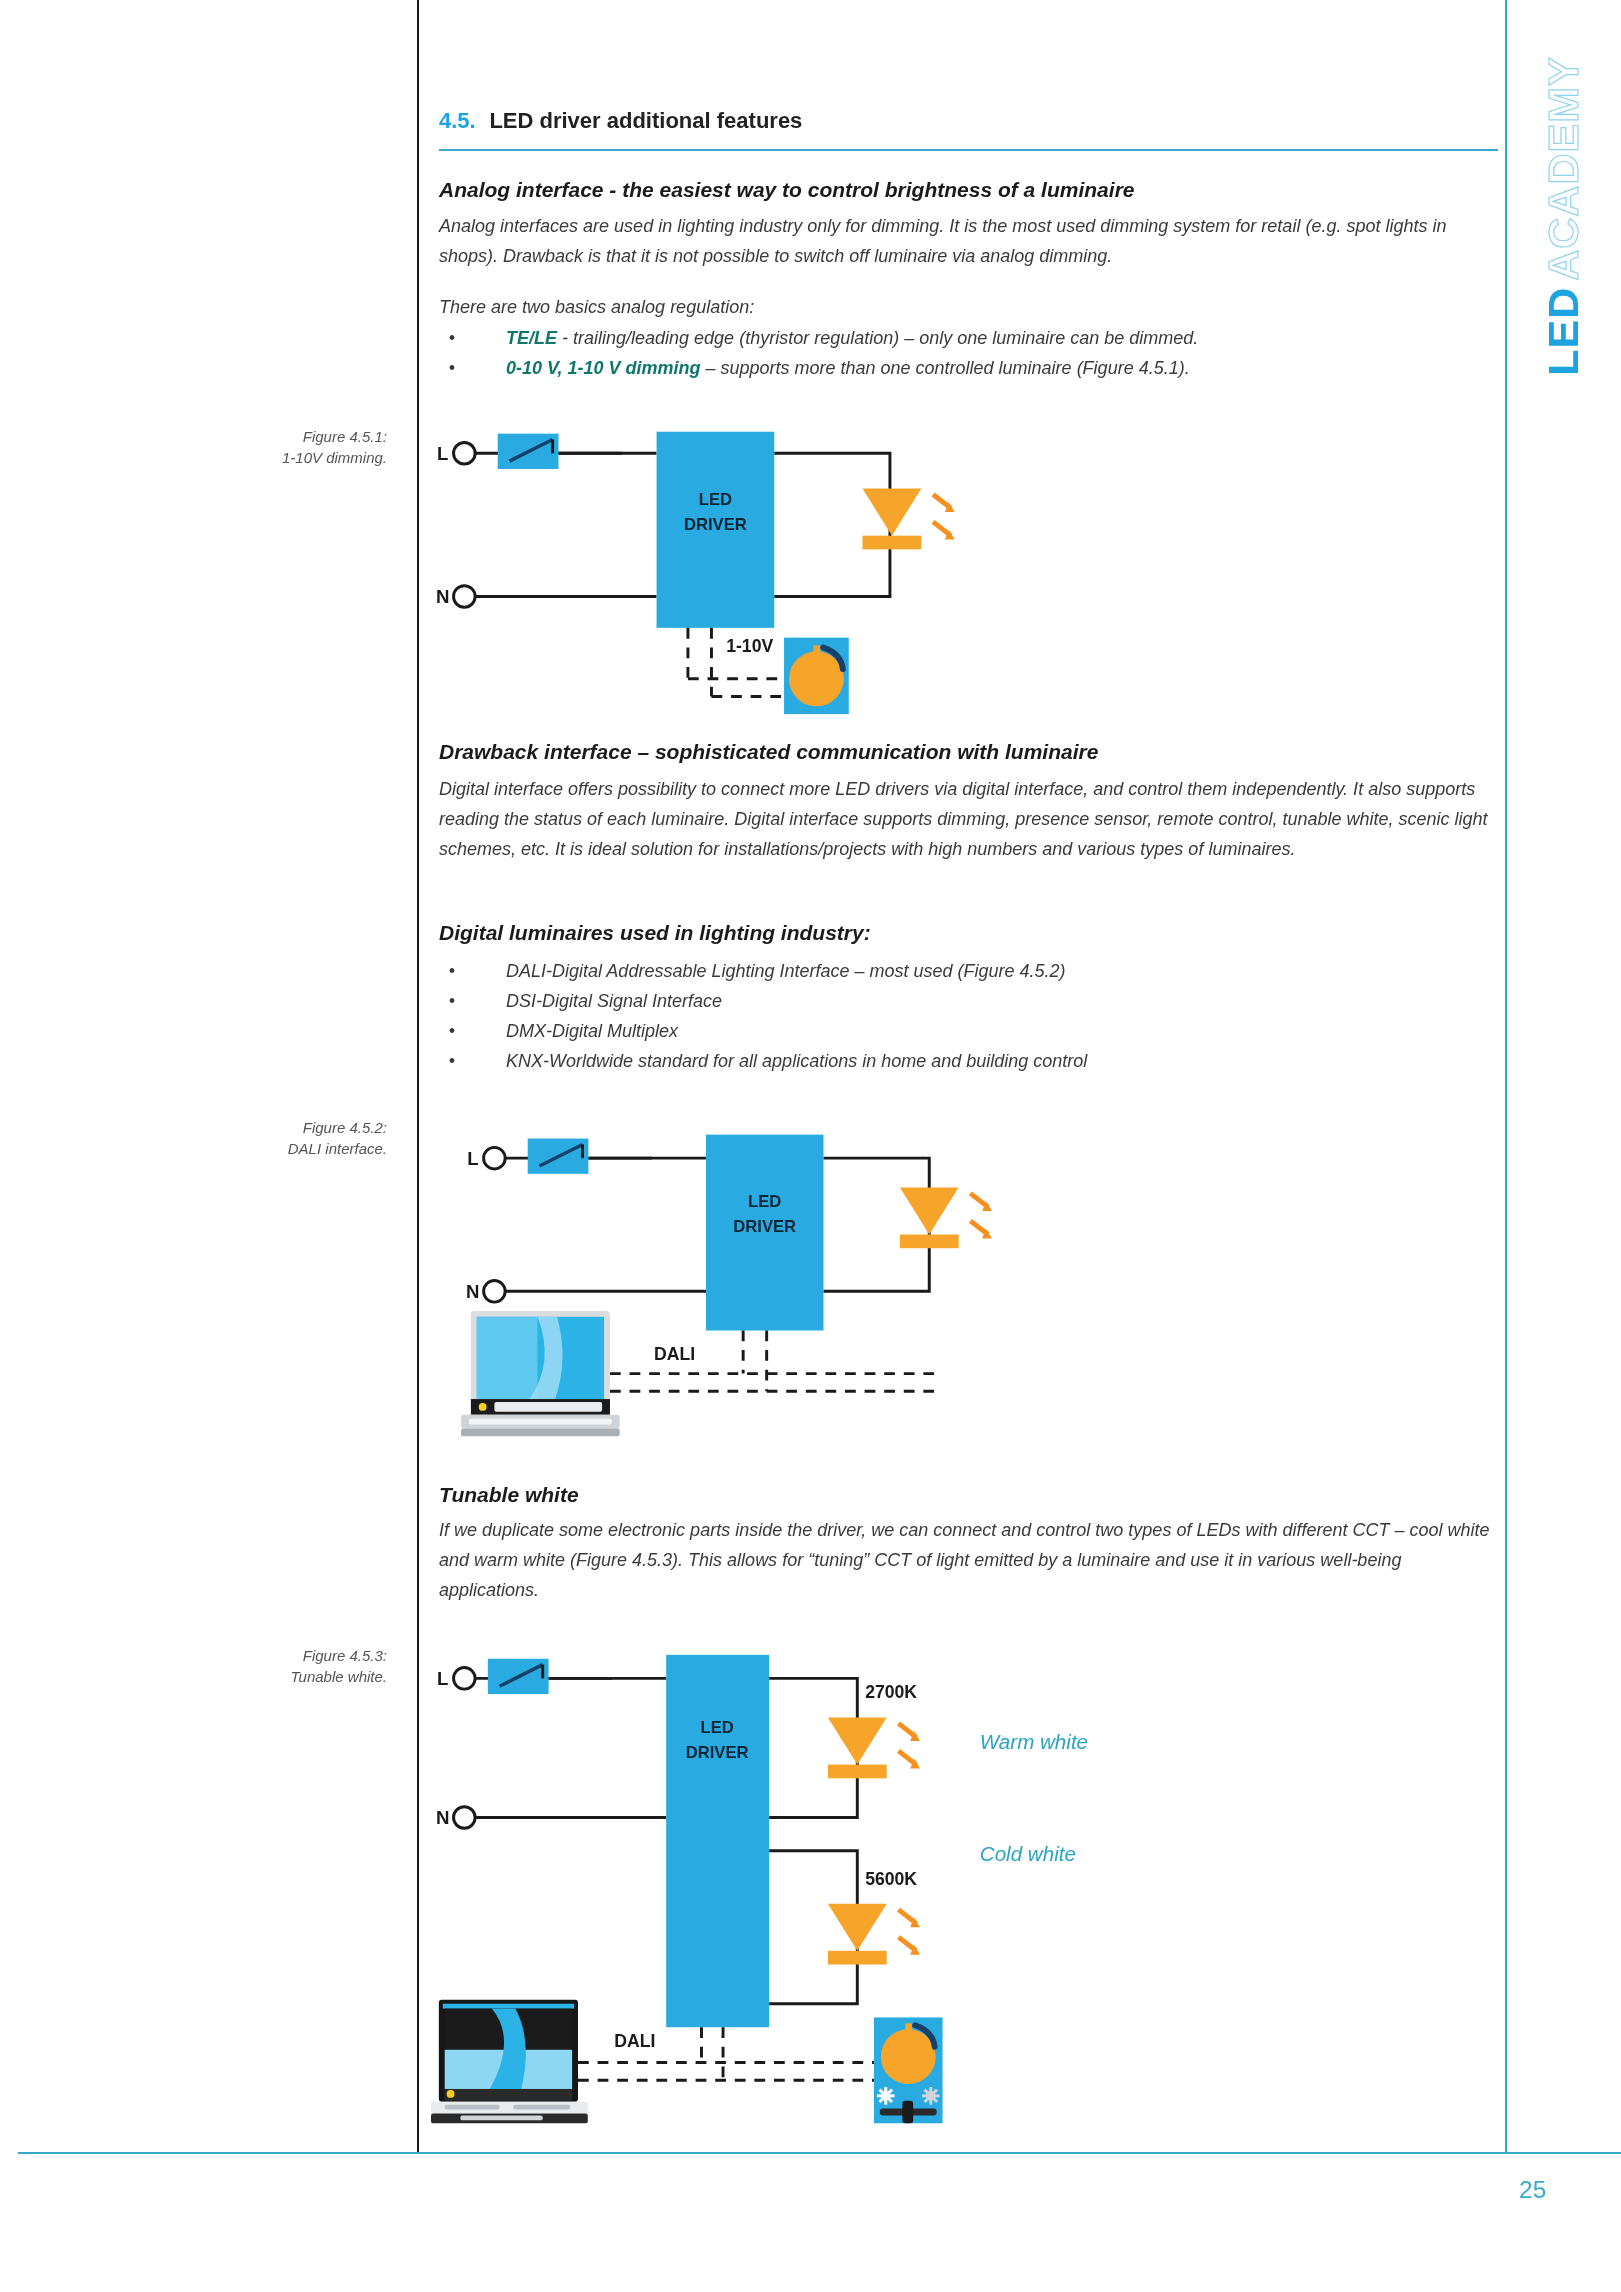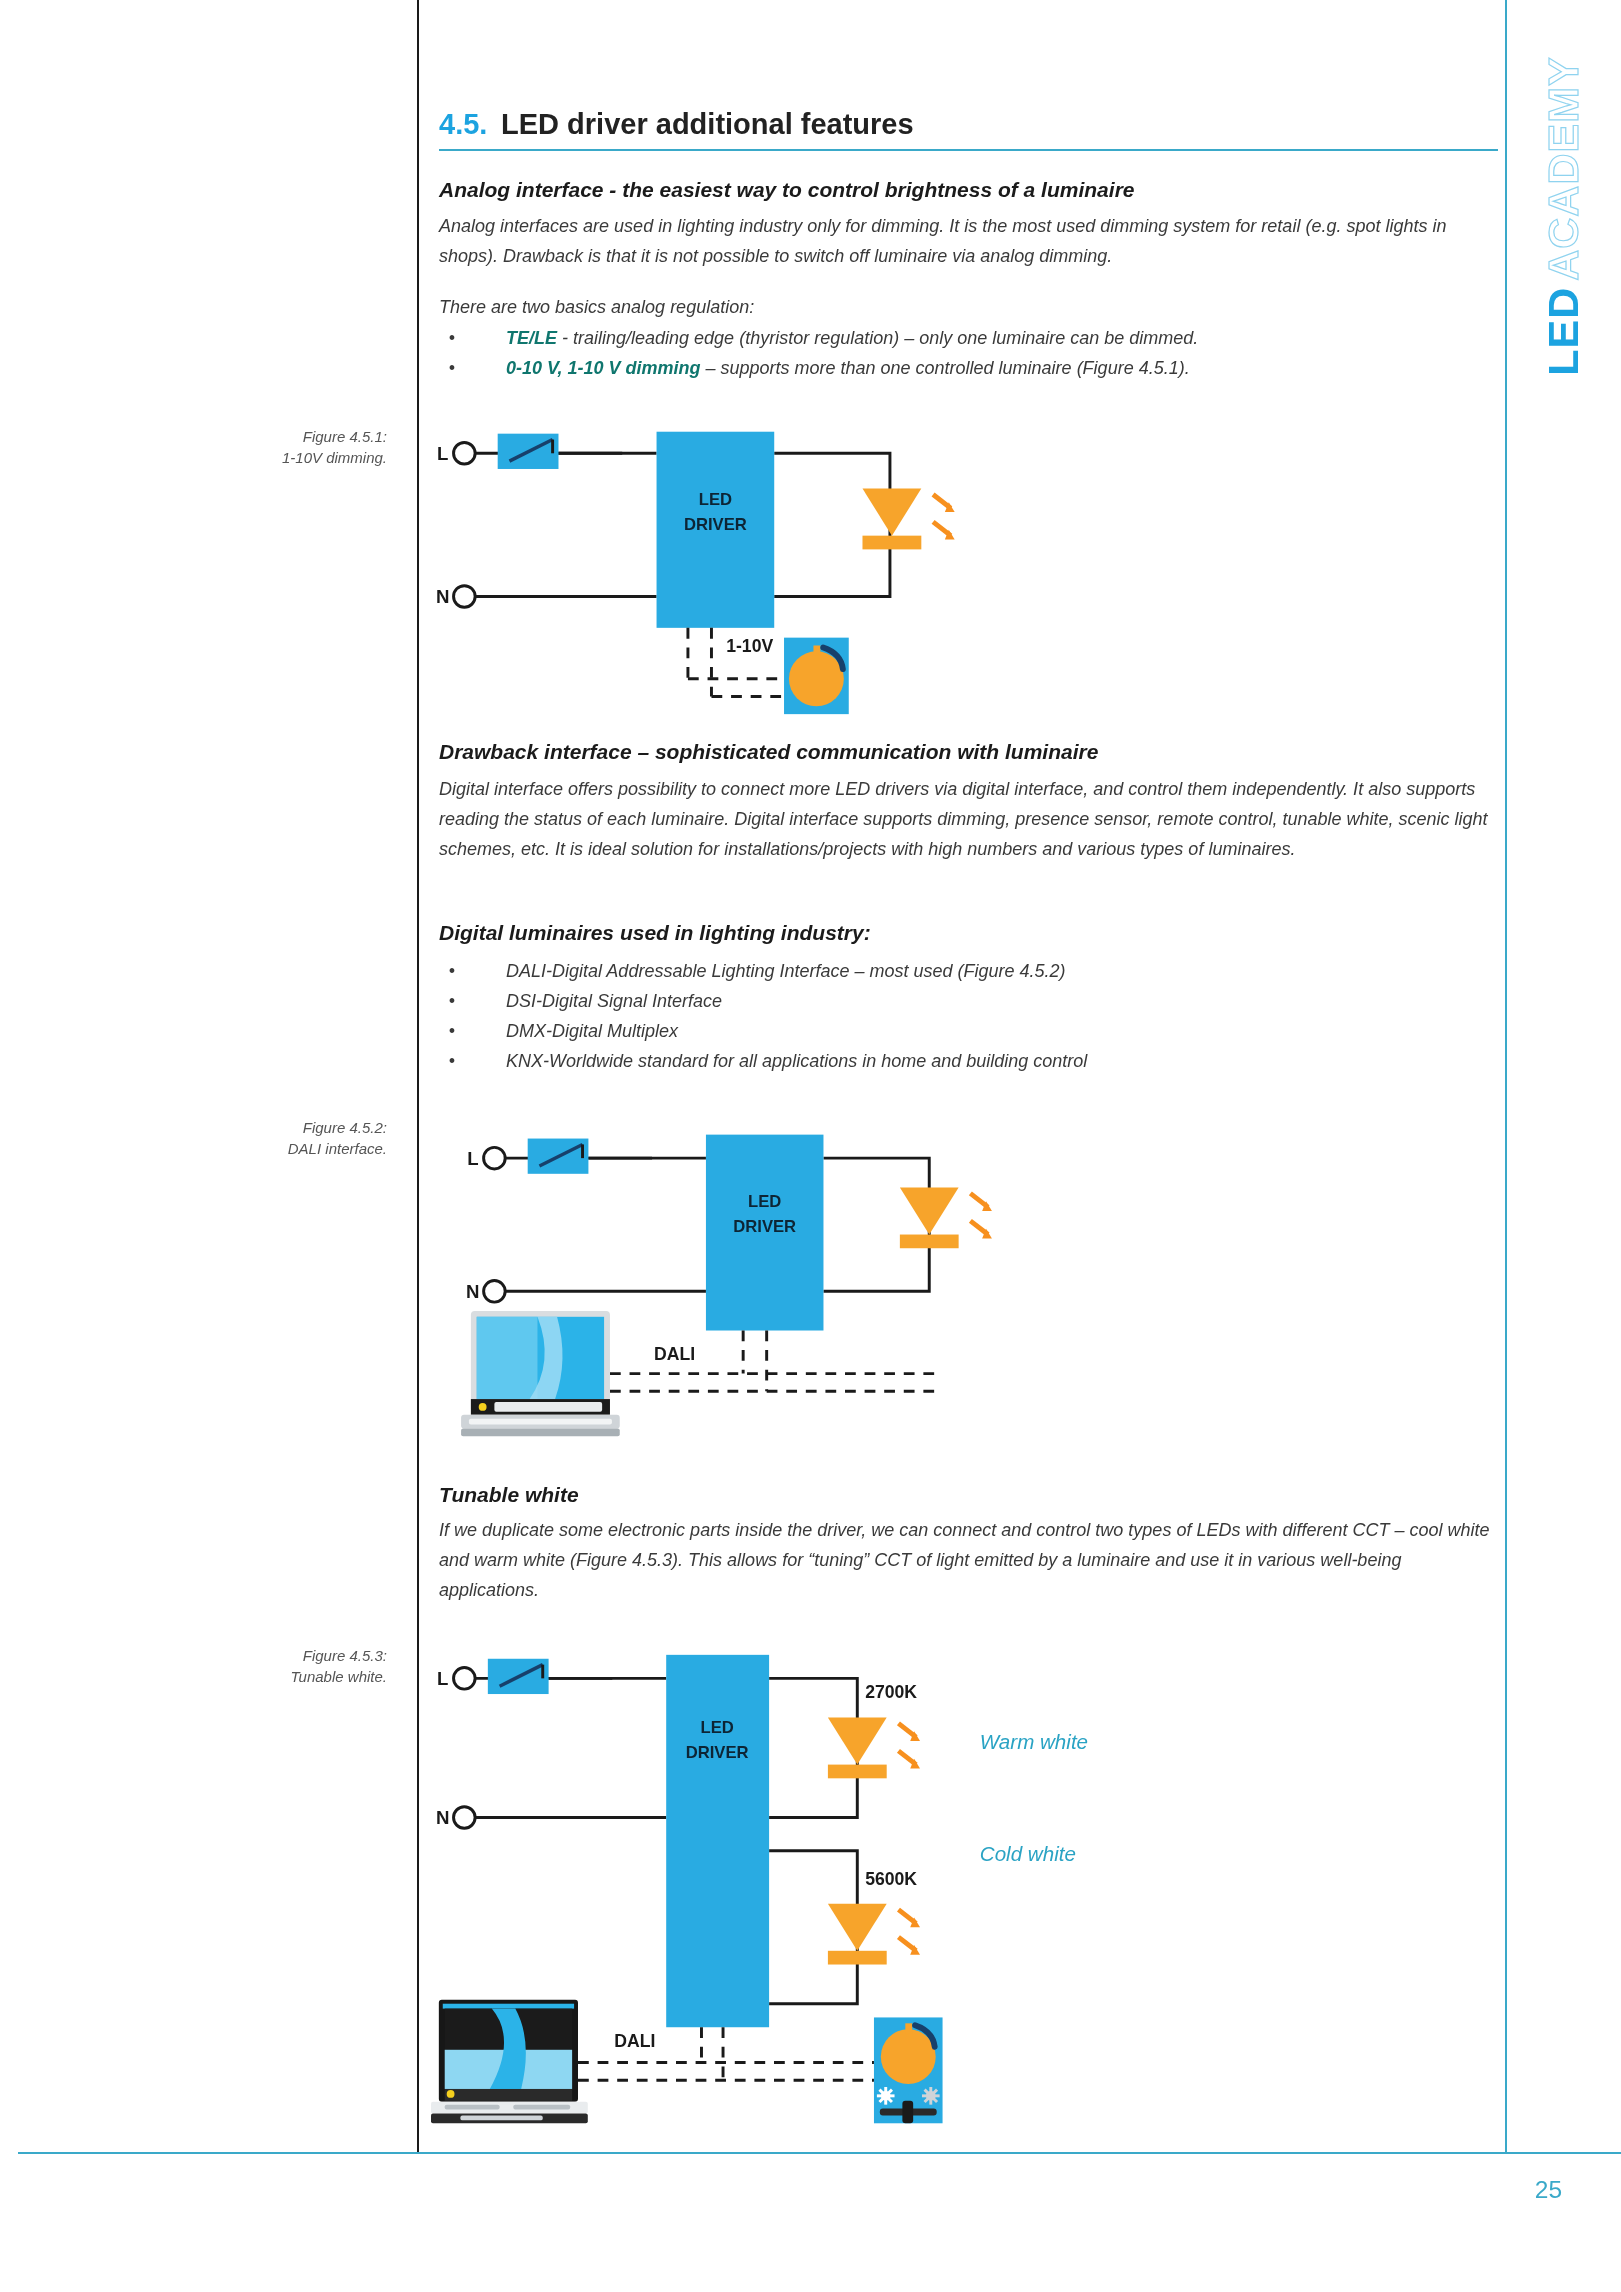--- a/index.html
+++ b/index.html
@@ -27,29 +27,29 @@
   .brand-led{color:#1ca3e0;}
   .brand-academy{
     color:transparent;
     -webkit-text-stroke:1.2px #8fd3ef;
     margin-left:5.9px;
   }
 
   
   .page-number{
     position:absolute;left:1519px;top:2176px;width:59px;
-    font-size:24.5px;color:#3aa9c9;text-align:center;
+    font-size:24.5px;color:#3aa9c9;text-align:left;
   }
 
   
   .content{position:absolute;left:439px;top:0;width:1059px;}
 
   h2.section-title{
     margin:0;padding:0;position:absolute;left:0;top:108px;
-    font-size:29px;font-weight:bold;color:#222;white-space:nowrap;
+    font-size:22px;font-weight:bold;color:#222;white-space:nowrap;
   }
   h2.section-title .num{color:#1ca3e0;margin-right:13.7px;}
   .section-rule{position:absolute;left:0;top:149px;width:1059px;height:1.6px;background:#3aa9c9;}
 
   h3.sub{
     margin:0;position:absolute;left:0;
     font-size:21px;font-weight:bold;color:#1b1b1b;white-space:nowrap;font-style:italic;
   }
   p.body, ul.bullets{
     margin:0;position:absolute;left:0;width:1059px;

